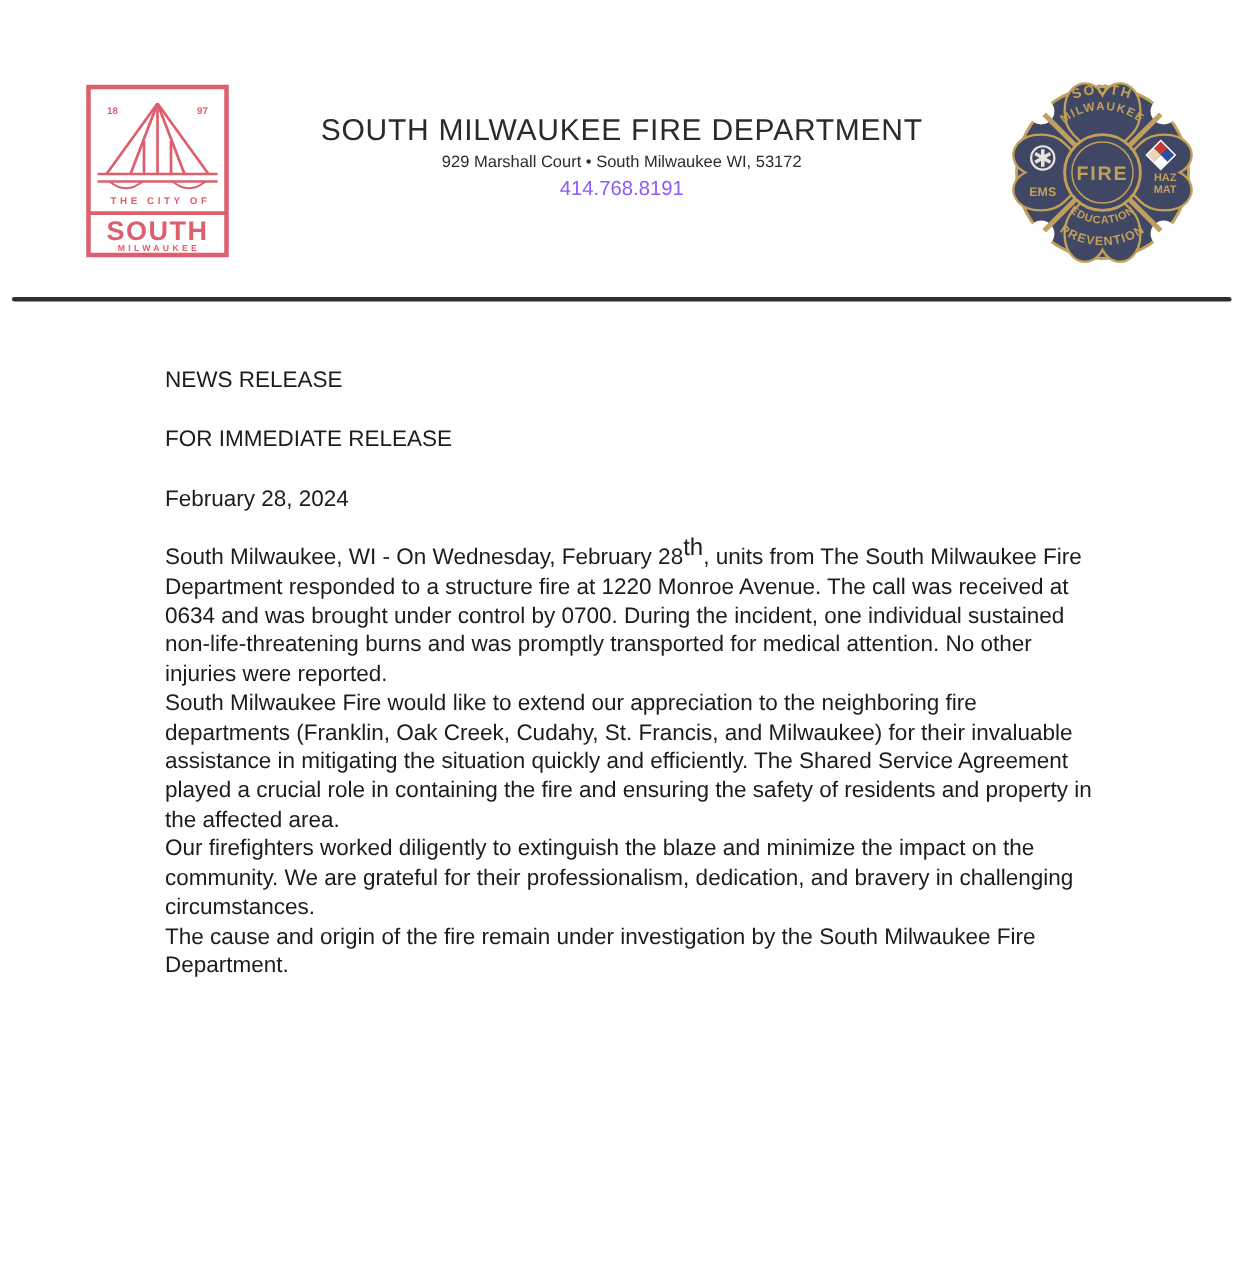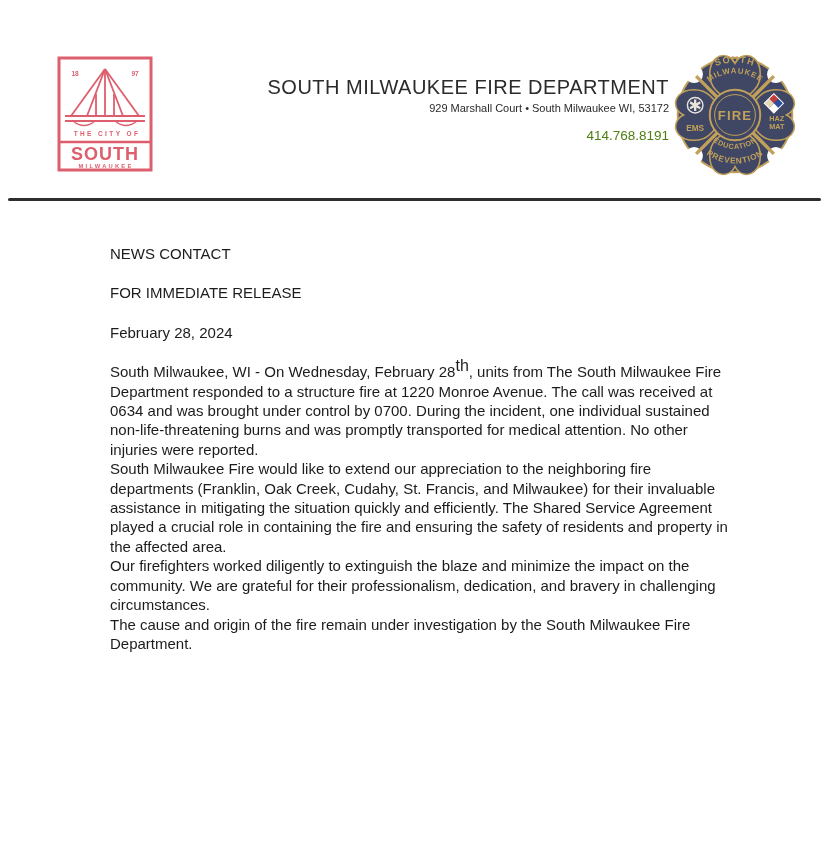--- a/index.html
+++ b/index.html
@@ -3,24 +3,24 @@
 <meta charset="utf-8">
 <style>
   html,body{margin:0;padding:0;}
   body{
     width:829px;height:842px;background:#ffffff;position:relative;
     font-family:"Liberation Sans","DejaVu Sans",sans-serif;
     color:#1f1f1f;overflow:hidden;
   }
   .city-logo{position:absolute;left:57px;top:56px;width:96px;height:116px;}
   .badge{position:absolute;left:667px;top:47px;width:136px;height:136px;}
-  .header-center{position:absolute;top:76px;left:160px;right:160px;text-align:right;}
+  .header-center{position:absolute;top:76px;left:160px;right:160px;text-align:center;}
   .org-name{font-size:20px;font-weight:400;letter-spacing:.5px;color:#2b2b2b;margin:0;}
   .org-address{font-size:11px;color:#2b2b2b;margin-top:3px;}
-  .org-phone{font-size:13.5px;color:#4d7c0f;margin-top:14px;}
+  .org-phone{font-size:13.5px;color:#8b5cf6;margin-top:4px;}
   .rule{position:absolute;top:198px;left:8px;width:813px;height:3px;background:#2e2e2e;border-radius:2px;}
   .content{
     position:absolute;left:110px;top:244px;width:620px;
     font-size:15px;line-height:19.4px;color:#1c1c1c;
   }
   .content p{margin:0;}
   .content p.block{margin:0 0 20px 0;}
   sup.sup{font-size:16px;vertical-align:super;line-height:0;}
   svg text{font-family:"Liberation Sans","DejaVu Sans",sans-serif;}
 </style>
@@ -127,20 +127,20 @@
       <text font-size="8.5" font-weight="bold" letter-spacing="0.8">
         <textPath href="#arcBot2" startOffset="50%" text-anchor="middle">PREVENTION</textPath>
       </text>
     </g>
   </svg>
 </div>
 
 <div class="rule"></div>
 
 <div class="content">
-  <p class="block">NEWS CONTACT</p>
+  <p class="block">NEWS RELEASE</p>
   <p class="block">FOR IMMEDIATE RELEASE</p>
   <p class="block">February 28, 2024</p>
   <p><span>South Milwaukee, WI - On Wednesday, February 28</span><sup class="sup">th</sup><span>, units from The South Milwaukee Fire Department responded to a structure fire at 1220 Monroe Avenue. The call was received at 0634 and was brought under control by 0700. During the incident, one individual sustained non-life-threatening burns and was promptly transported for medical attention. No other injuries were reported.</span></p>
   <p>South Milwaukee Fire would like to extend our appreciation to the neighboring fire departments (Franklin, Oak Creek, Cudahy, St. Francis, and Milwaukee) for their invaluable assistance in mitigating the situation quickly and efficiently. The Shared Service Agreement played a crucial role in containing the fire and ensuring the safety of residents and property in the affected area.</p>
   <p>Our firefighters worked diligently to extinguish the blaze and minimize the impact on the community. We are grateful for their professionalism, dedication, and bravery in challenging circumstances.</p>
   <p>The cause and origin of the fire remain under investigation by the South Milwaukee Fire Department.</p>
 </div>
 
 </body></html>

